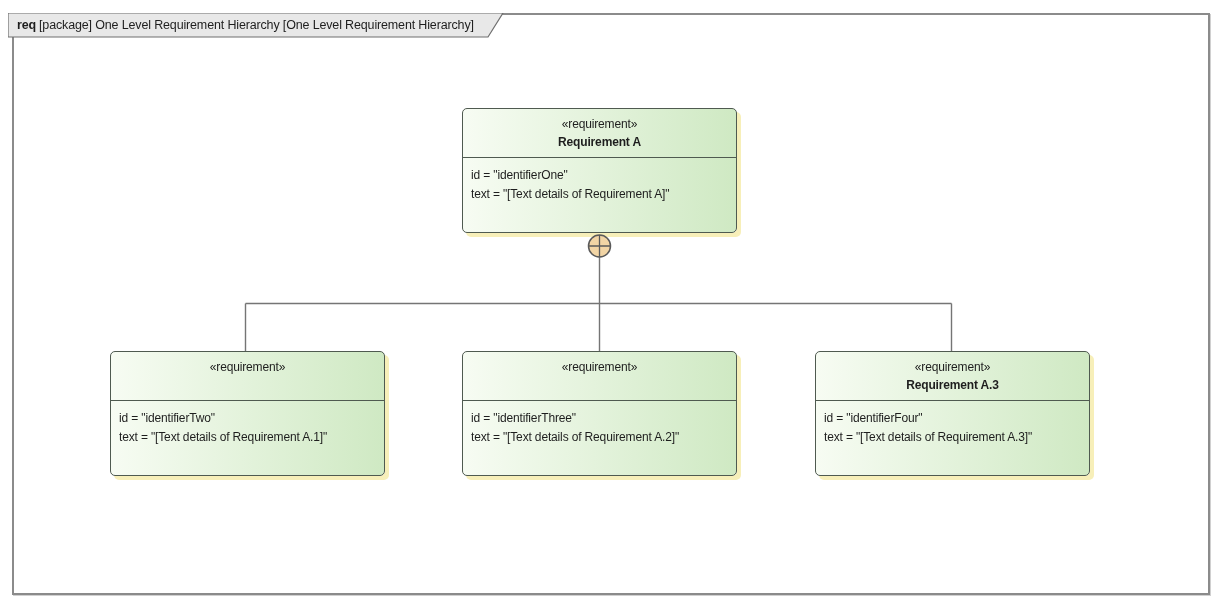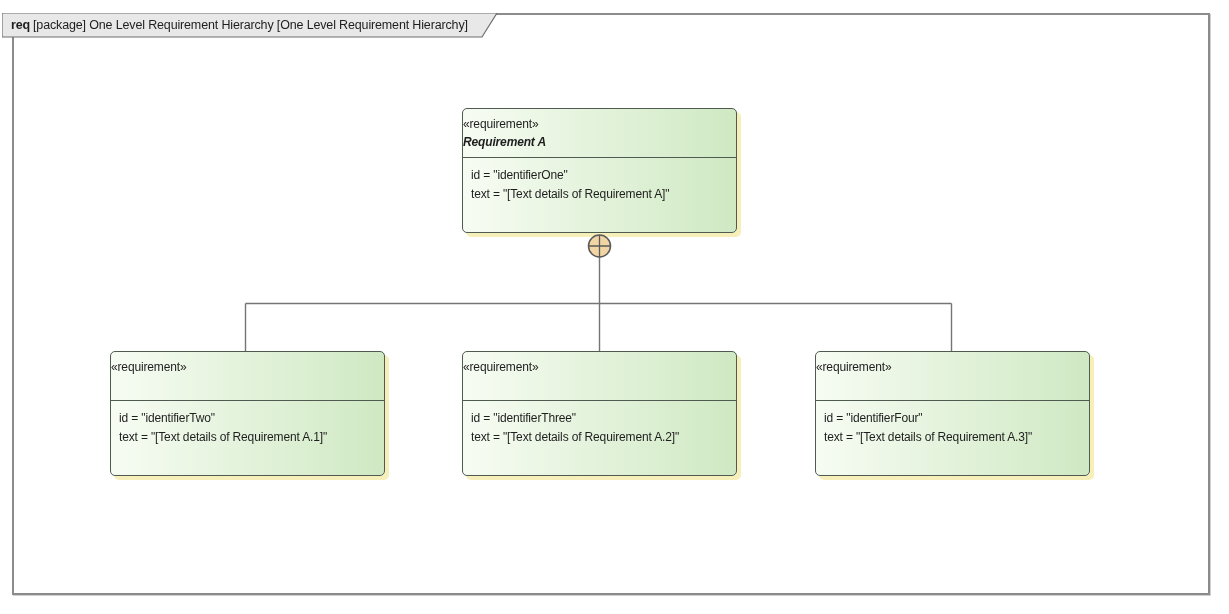--- a/index.html
+++ b/index.html
@@ -24,43 +24,43 @@
     letter-spacing:-0.15px;
     overflow:hidden;
   }
   .diagram-frame{
     position:absolute;left:12px;top:13px;width:1198px;height:582px;
     border:2px solid var(--frame-border);
     background:#ffffff;
     box-shadow:1px 1px 0 #d0d0d0;
   }
   .frame-tab{
-    position:absolute;left:2px;top:13px;width:510px;height:25px;
+    position:absolute;left:8px;top:13px;width:510px;height:25px;
   }
   .frame-tab svg{position:absolute;left:0;top:0;}
   .frame-tab .tab-text{
     position:absolute;left:9px;top:0;height:25px;line-height:25px;
     font-size:12.5px;white-space:nowrap;
   }
   .frame-tab .kw{font-weight:bold;margin-right:3px;}
   .node{
     position:absolute;width:275px;height:125px;
     border:1.5px solid var(--node-border);
     border-radius:5px;
     background:linear-gradient(90deg,var(--node-fill-start) 0%,var(--node-fill-end) 100%);
     box-shadow:4px 4px 0 var(--node-shadow);
   }
   .node-header{
     height:49px;
     border-bottom:1.5px solid var(--node-border);
-    text-align:left;
+    text-align:center;
     padding-top:7px;
   }
   .node-stereotype{font-size:12px;line-height:17px;}
-  .node-name{font-size:12px;line-height:18px;font-weight:bold;font-style:italic;}
+  .node-name{font-size:12px;line-height:18px;font-weight:bold;}
   .node-body{
     padding:8px 8px 0 8px;
     font-size:12px;line-height:19px;
     text-align:left;
   }
   .node-a {left:462px;top:108px;}
   .node-a1{left:110px;top:351px;}
   .node-a2{left:462px;top:351px;}
   .node-a3{left:815px;top:351px;}
   .connector-layer{
@@ -112,20 +112,21 @@
   </div>
   <div class="node-body">
     <div>id = "identifierThree"</div>
     <div>text = "[Text details of Requirement A.2]"</div>
   </div>
 </div>
 
 <div class="node node-a3">
   <div class="node-header">
     <div class="node-stereotype">«requirement»</div>
+    <div class="node-name">Requirement A.3</div>
   </div>
   <div class="node-body">
     <div>id = "identifierFour"</div>
     <div>text = "[Text details of Requirement A.3]"</div>
   </div>
 </div>
 
 <svg class="connector-layer" viewBox="0 0 1229 614">
   <path class="connector-line" d="M599.5 257 L599.5 351 M245.5 303.5 L951.5 303.5 M245.5 303.5 L245.5 351 M951.5 303.5 L951.5 351"></path>
   <g>

